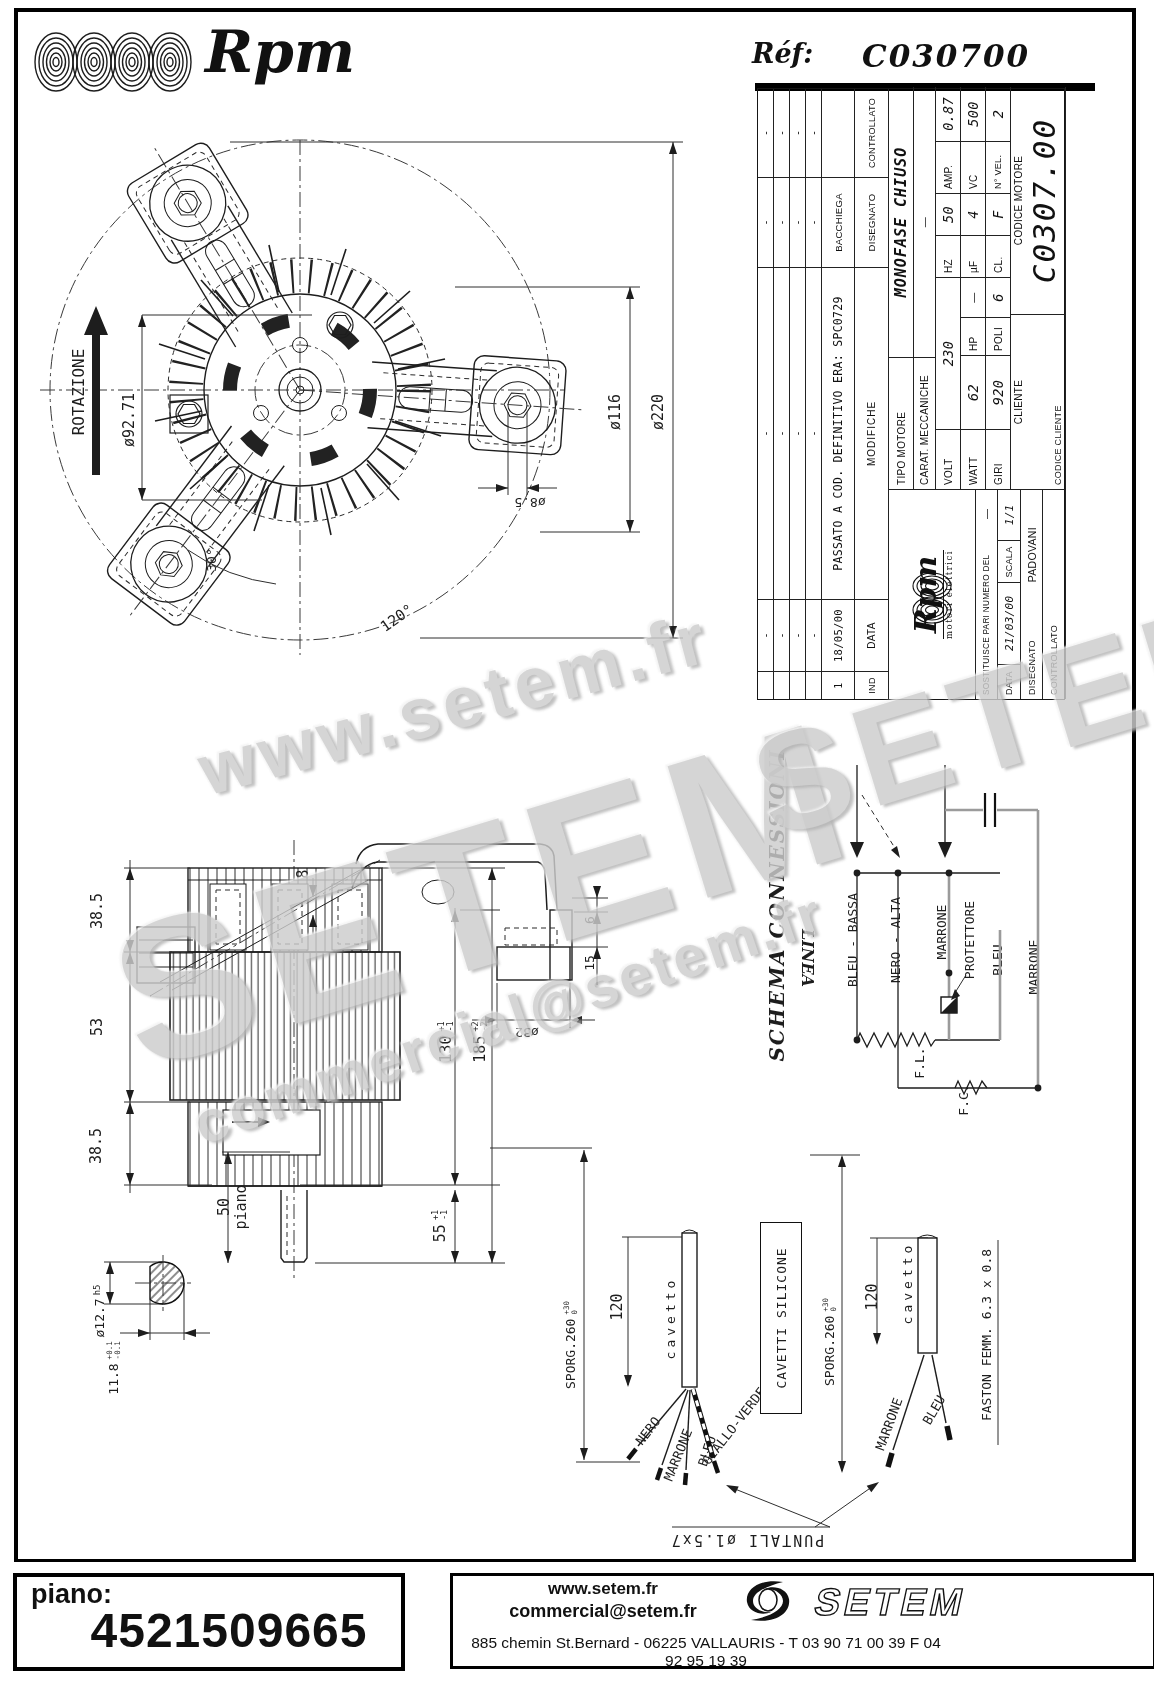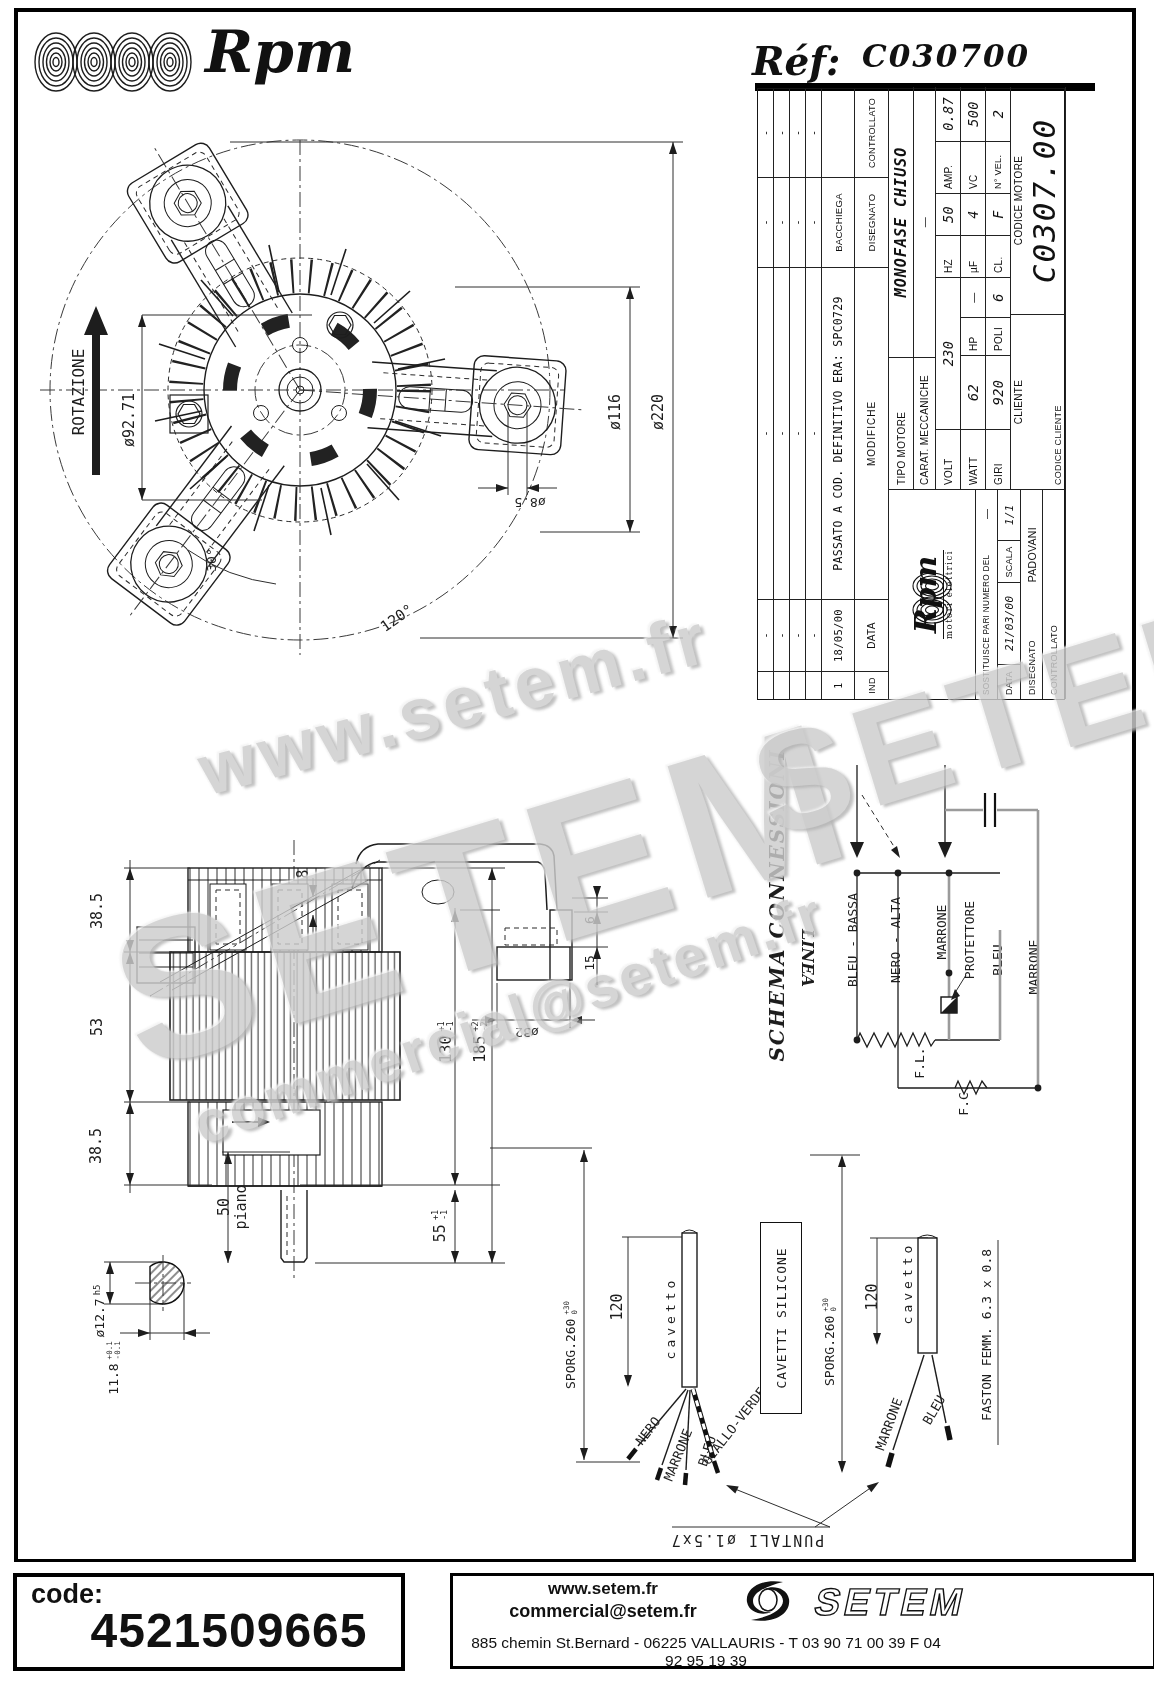--- a/index.html
+++ b/index.html
@@ -97,21 +97,21 @@
           <ellipse cx="138" cy="40" rx="17" ry="24"></ellipse>
           <ellipse cx="138" cy="40" rx="13" ry="19"></ellipse>
           <ellipse cx="138" cy="40" rx="9.5" ry="14"></ellipse>
           <ellipse cx="138" cy="40" rx="6" ry="9"></ellipse>
           <ellipse cx="138" cy="40" rx="3" ry="4.5"></ellipse>
         </g>
     </g>
   </svg>
   <div class="abs" style="left:205px;top:18px;font-family:'DejaVu Serif',serif;font-style:italic;font-weight:bold;font-size:58px;">Rpm</div>
 
-  <div class="abs" style="left:752px;top:38px;font-family:'DejaVu Serif',serif;font-style:italic;font-weight:bold;font-size:39px;">Réf:</div>
+  <div class="abs" style="left:752px;top:38px;font-family:'DejaVu Serif',serif;font-style:italic;font-weight:bold;font-size:27px;">Réf:</div>
   <div class="abs" style="left:862px;top:38px;font-family:'DejaVu Serif',serif;font-style:italic;font-weight:bold;font-size:31px;letter-spacing:2px;">C030700</div>
   <div class="frame-line" style="left:755px;top:83px;width:340px;height:8px;"></div>
 
   <svg style="left:0;top:90px;z-index:10;" width="710" height="610" viewBox="0 0 710 610">
     <defs>
       <pattern id="vf7" width="9" height="10" patternUnits="userSpaceOnUse">
           <path d="M4,0 V10" stroke="#2c2c2c" stroke-width="1"></path>
         </pattern>
       <pattern id="vf6" width="6.5" height="10" patternUnits="userSpaceOnUse">
           <path d="M3,0 V10" stroke="#242424" stroke-width="1"></path>
@@ -647,21 +647,21 @@
       </div>
     </div>
   </div>
 
   <div class="wm" style="left:190px;top:732px;font-size:72px;transform:rotate(-15deg);">www.setem.fr</div>
   <div class="wm" style="left:88px;top:895px;font-size:200px;letter-spacing:14px;transform:rotate(-17deg);">SETEM</div>
   <div class="wm" style="left:735px;top:715px;font-size:140px;letter-spacing:10px;transform:rotate(-17deg);">SETEM</div>
   <div class="wm" style="left:185px;top:1094px;font-size:58px;letter-spacing:3px;transform:rotate(-19deg);">commercial@setem.fr</div>
 
   <div class="codebox">
-    <div class="abs" style="left:14px;top:2px;font-size:27px;font-weight:bold;">code:</div>
+    <div class="abs" style="left:14px;top:2px;font-size:27px;font-weight:bold;">piano:</div>
     <div class="abs" style="left:0;top:26px;width:100%;text-align:center;font-size:48px;font-weight:bold;letter-spacing:1px;padding-left:40px;box-sizing:border-box;">4521509665</div>
   </div>
   <div class="infobox">
     <div class="abs" style="left:0;top:3px;width:300px;text-align:center;font-size:17px;font-weight:bold;">www.setem.fr</div>
     <div class="abs" style="left:0;top:25px;width:300px;text-align:center;font-size:18px;font-weight:bold;">commercial@setem.fr</div>
     <div class="abs" style="left:8px;top:58px;width:490px;text-align:center;font-size:15.5px;">885 chemin St.Bernard  -  06225 VALLAURIS  -  T 03 90 71 00 39   F 04 92 95 19 39</div>
     <svg style="left:286px;top:0px;" width="58" height="52" viewBox="0 0 58 52">
       <path d="M44,6 C20,2 6,14 8,26 C10,37 24,40 32,36 C22,37 14,32 14,25 C14,16 28,10 44,6 Z" fill="#111"></path>
       <path d="M12,44 C38,48 52,36 50,23 C48,12 34,9 26,13 C36,12 44,18 44,25 C44,34 30,41 12,44 Z" fill="#111"></path>
       <ellipse cx="29" cy="24" rx="9" ry="11" fill="#fff" stroke="#111" stroke-width="1.5"></ellipse>

